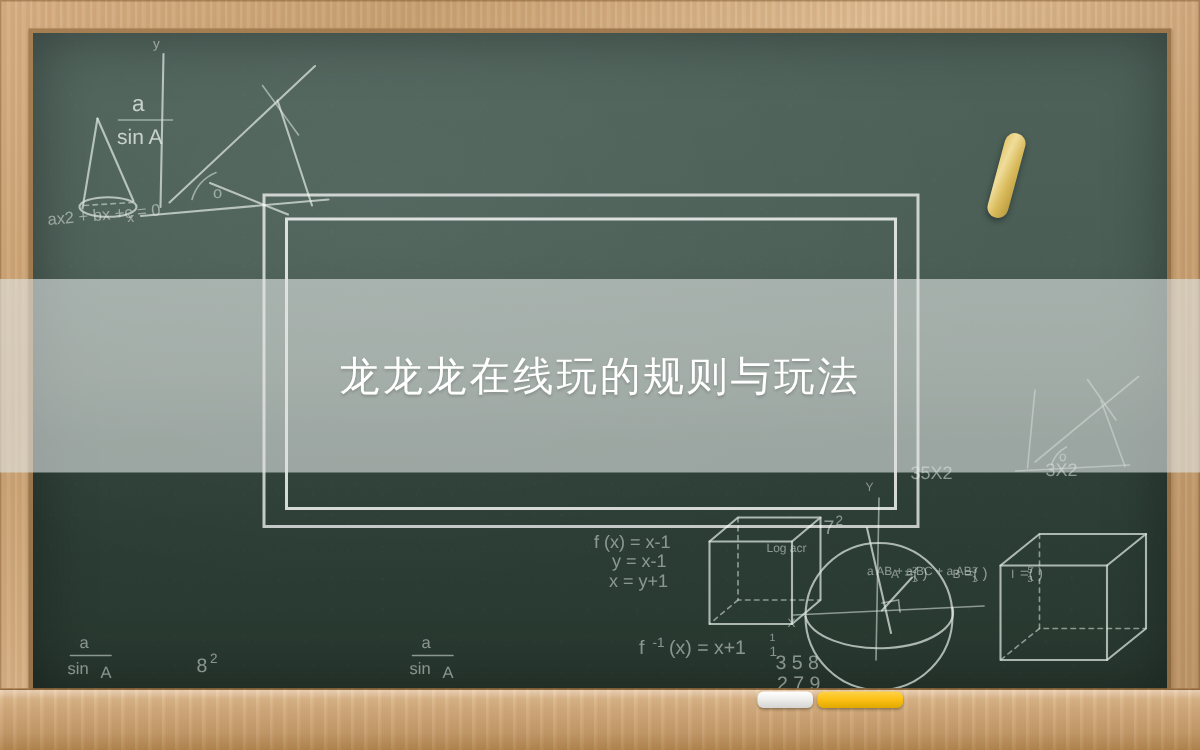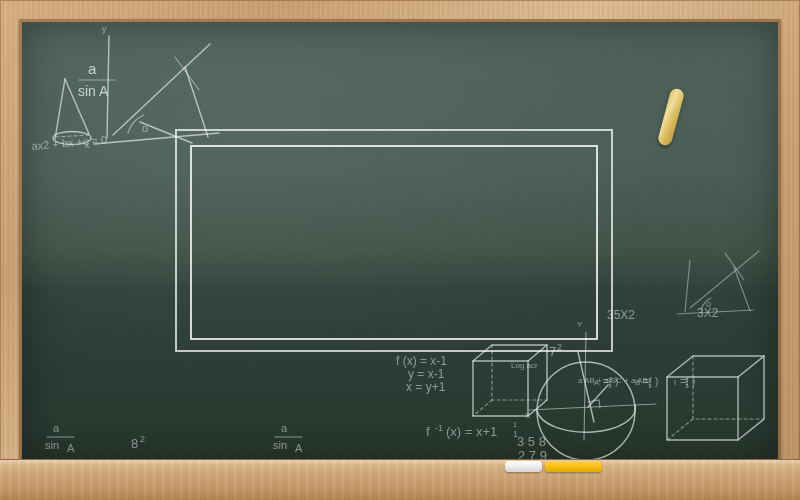--- a/index.html
+++ b/index.html
@@ -270,20 +270,23 @@
       </svg>
     </div>
 
   </div>
 
   <div id="chalk-stick"></div>
 
   <div class="deco-rect" id="rect-outer"></div>
   <div class="deco-rect" id="rect-inner"></div>
 
+  <div id="band">
+    <div id="title">龙龙龙在线玩的规则与玩法</div>
+  </div>
 
   <div id="ledge">
     <div class="lip"></div>
   </div>
   <div class="tray-item" id="eraser"></div>
   <div class="tray-item" id="chalk-tray"></div>
 
 </div>
 
 </body></html>

